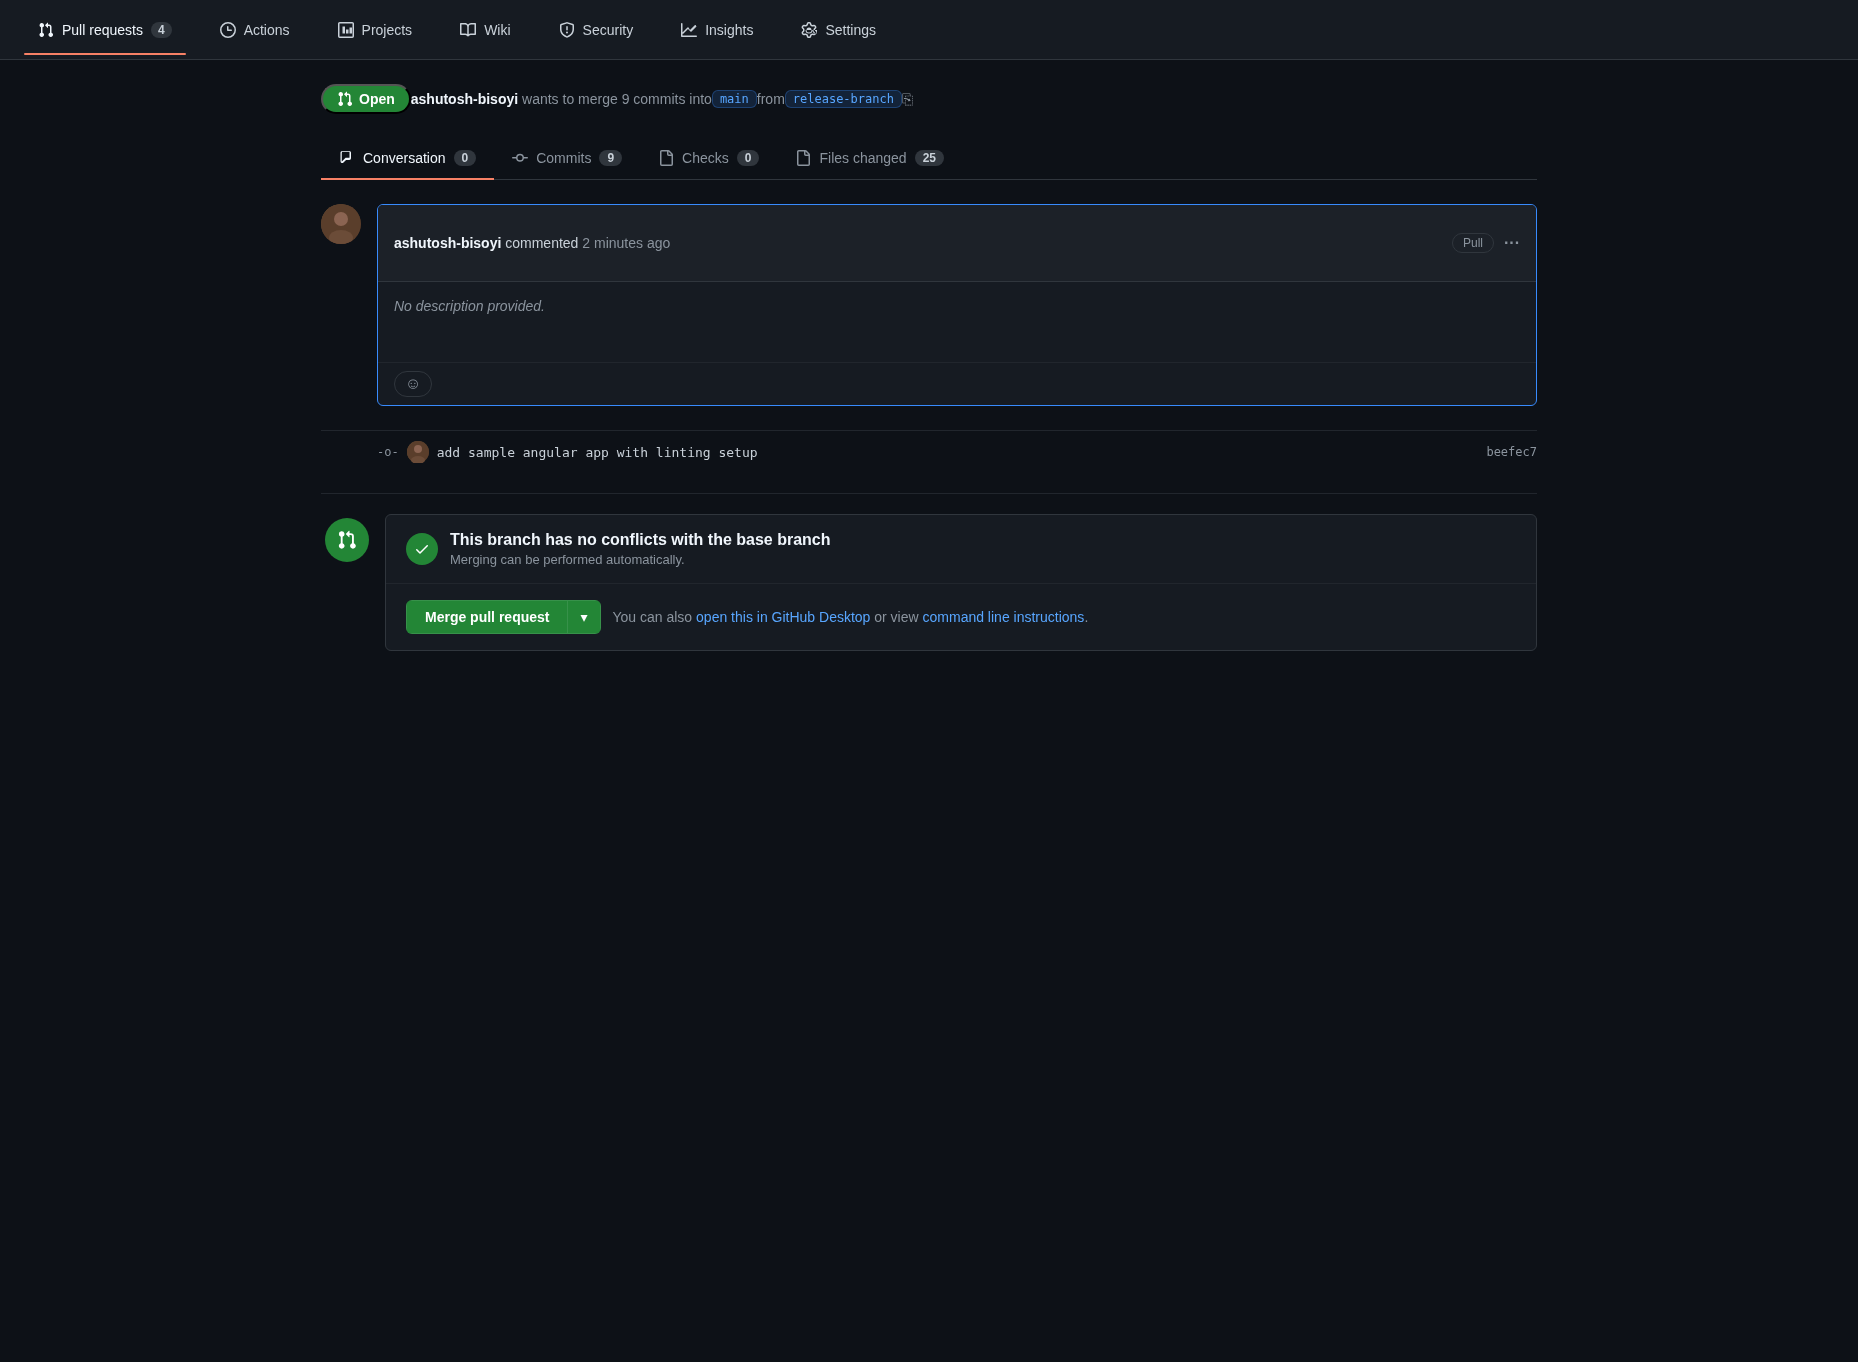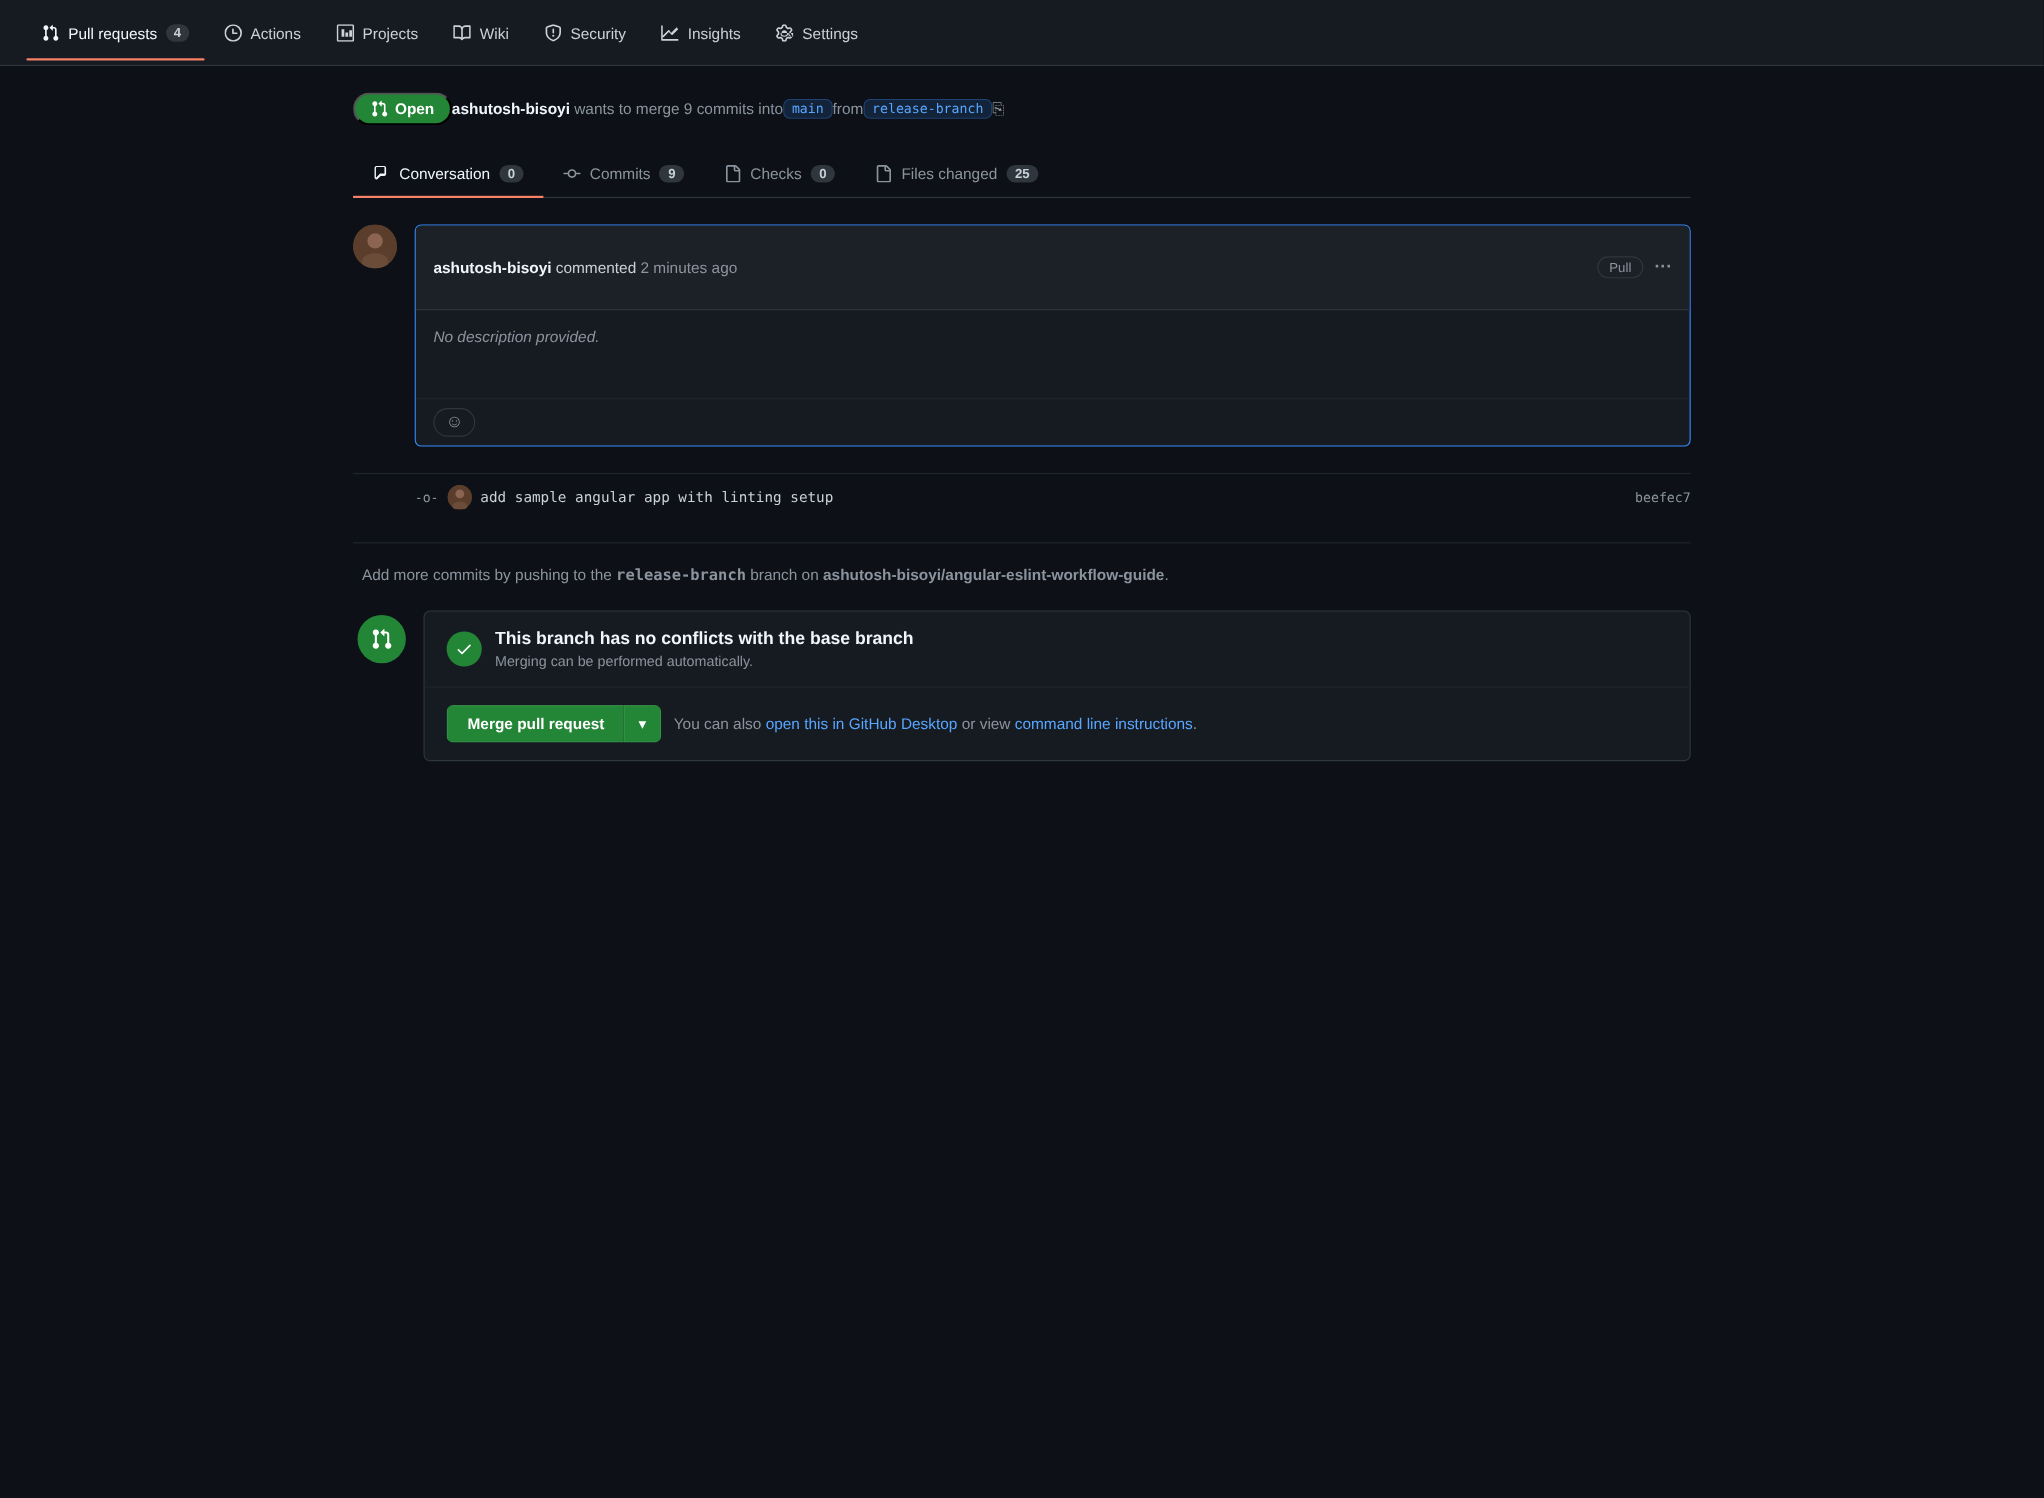--- a/index.html
+++ b/index.html
@@ -12,21 +12,21 @@
     }
 
     
     .top-nav {
       background: #161b22;
       border-bottom: 1px solid #30363d;
       display: flex;
       align-items: center;
       padding: 0 24px;
       height: 60px;
-      gap: 4px;
+      gap: 20px;
     }
     .nav-item {
       display: flex;
       align-items: center;
       gap: 8px;
       padding: 8px 14px;
       color: #c9d1d9;
       font-size: 14px;
       font-weight: 500;
       cursor: pointer;
@@ -554,21 +554,20 @@
         <circle cx="11" cy="8" r="4" fill="#8b6452"></circle>
         <ellipse cx="11" cy="19" rx="7" ry="4" fill="#6b4c38"></ellipse>
       </svg>
     </div>
     <span class="commit-message">add sample angular app with linting setup</span>
     <span class="commit-sha">beefec7</span>
   </div>
 
   <hr class="divider">
 
-  <div class="push-info">Add more commits by pushing to the <strong style="font-family:monospace">release-branch</strong> branch on <strong>ashutosh-bisoyi/angular-eslint-workflow-guide</strong>.</div>
 
   <div class="merge-area">
     <div style="padding-left: 4px; display:flex; flex-direction:column; align-items:center;">
       <div class="merge-icon-box">
         <svg width="20" height="20" viewBox="0 0 16 16" fill="white">
           <path d="M1.5 3.25a2.25 2.25 0 1 1 3 2.122v5.256a2.251 2.251 0 1 1-1.5 0V5.372A2.25 2.25 0 0 1 1.5 3.25Zm5.677-.177L9.573.677A.25.25 0 0 1 10 .854V2.5h1A2.5 2.5 0 0 1 13.5 5v5.628a2.251 2.251 0 1 1-1.5 0V5a1 1 0 0 0-1-1h-1v1.646a.25.25 0 0 1-.427.177L7.177 3.427a.25.25 0 0 1 0-.354Z"></path>
         </svg>
       </div>
     </div>
 

